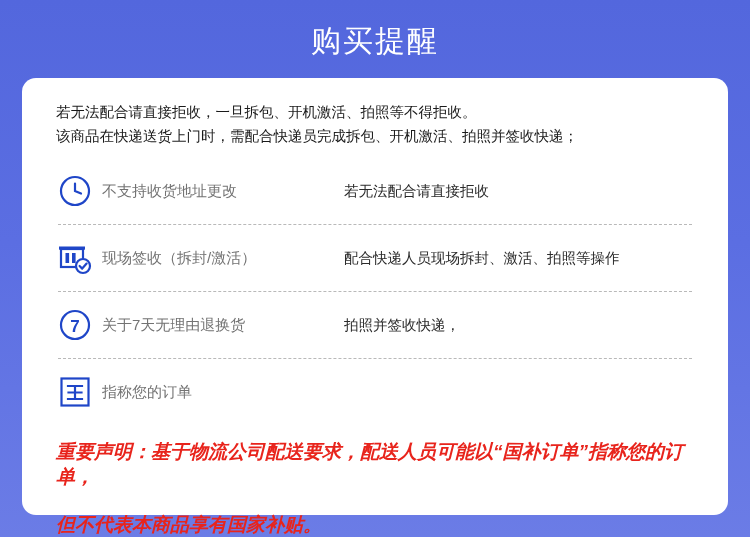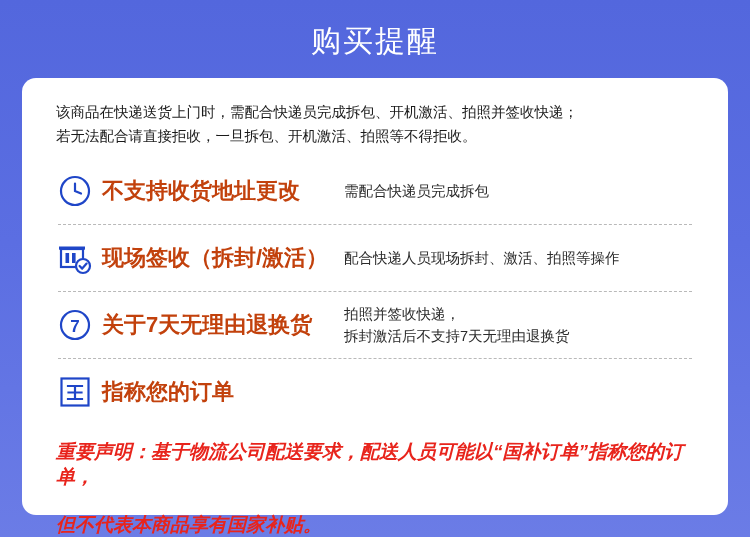--- a/index.html
+++ b/index.html
@@ -58,23 +58,23 @@
   }
   .icon-wrap {
     width: 46px;
     flex: 0 0 46px;
     display: flex;
     align-items: center;
     justify-content: center;
   }
   .icon-wrap svg { display: block; }
   .row-head {
-    color: #c2410c;
-    font-size: 22px;
-    font-weight: bold;
+    color: #737373;
+    font-size: 15px;
+    font-weight: normal;
     white-space: nowrap;
     padding-left: 4px;
   }
   .row-head.w1 { width: 242px; }
   .row-head.w2 { width: 242px; }
   .row-desc {
     color: #2b2b2b;
     font-size: 14.5px;
     line-height: 22px;
     padding-left: 4px;
@@ -92,36 +92,36 @@
 </head>
 <body>
 
 <div class="poster">
 
   <div class="title">购买提醒</div>
 
   <div class="card">
 
     <div class="intro">
+      <div>若无法配合请直接拒收，一旦拆包、开机激活、拍照等不得拒收。</div>
       <div>该商品在快递送货上门时，需配合快递员完成拆包、开机激活、拍照并签收快递；</div>
-      <div>若无法配合请直接拒收，一旦拆包、开机激活、拍照等不得拒收。</div>
     </div>
 
     <div class="rows">
 
       <div class="row">
         <span class="icon-wrap">
           <svg width="34" height="34" viewBox="0 0 34 34">
             <circle cx="17" cy="17" r="14" fill="none" stroke="#1f46c8" stroke-width="2.2"></circle>
             <path d="M17 9.5 L17 17 L23 19.5" fill="none" stroke="#1f46c8" stroke-width="2.2" stroke-linecap="round"></path>
           </svg>
         </span>
         <div class="row-head w1">不支持收货地址更改</div>
         <div class="row-desc">
-          <div>需配合快递员完成拆包</div>
+          <div>若无法配合请直接拒收</div>
         </div>
       </div>
 
       <div class="divider"></div>
 
       <div class="row">
         <span class="icon-wrap">
           <svg width="36" height="34" viewBox="0 0 36 34">
             <rect x="4" y="8" width="22" height="18" fill="none" stroke="#1f46c8" stroke-width="2.2"></rect>
             <rect x="8.5" y="12" width="3.6" height="10" fill="#1f46c8"></rect>
@@ -142,21 +142,20 @@
       <div class="row">
         <span class="icon-wrap">
           <svg width="34" height="34" viewBox="0 0 34 34">
             <circle cx="17" cy="17" r="14" fill="none" stroke="#1f46c8" stroke-width="2.2"></circle>
             <text x="17" y="24" text-anchor="middle" font-family="Liberation Sans, sans-serif" font-size="17" font-weight="bold" fill="#1f46c8">7</text>
           </svg>
         </span>
         <div class="row-head w1">关于7天无理由退换货</div>
         <div class="row-desc">
           <div>拍照并签收快递，</div>
-          <div>拆封激活后不支持7天无理由退换货</div>
         </div>
       </div>
 
       <div class="divider"></div>
 
       <div class="row">
         <span class="icon-wrap">
           <svg width="34" height="34" viewBox="0 0 34 34">
             <rect x="3.5" y="3.5" width="27" height="27" fill="none" stroke="#1f46c8" stroke-width="2.2"></rect>
             <path d="M10 11 H24 M17 11 V24 M10.5 17.5 H23.5 M10 24 H24" fill="none" stroke="#1f46c8" stroke-width="2.2" stroke-linecap="square"></path>

